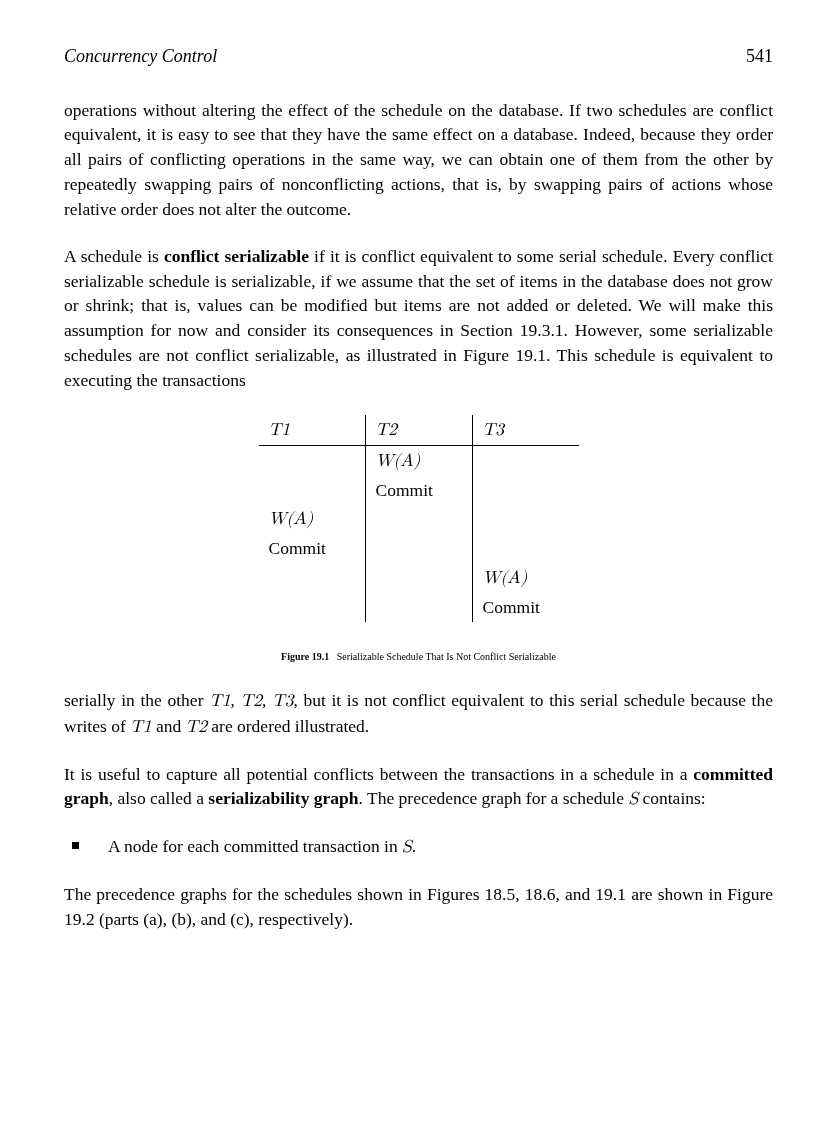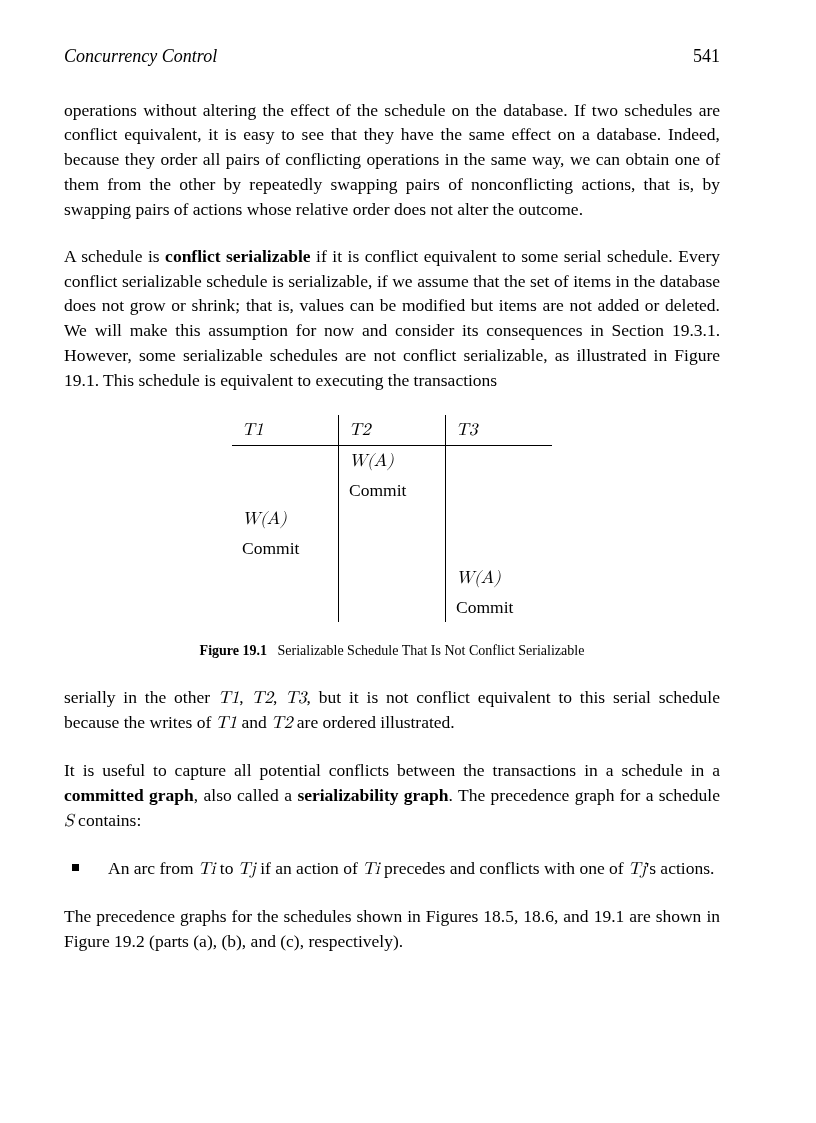--- a/index.html
+++ b/index.html
@@ -7,21 +7,21 @@
     margin: 0;
     padding: 0;
     font-family: "Computer Modern", "Latin Modern", Georgia, serif;
     background: #fff;
     color: #000;
   }
   .page {
     width: 816px;
     height: 1123px;
     box-sizing: border-box;
-    padding: 44px 96px 60px 64px;
+    padding: 44px 43px 60px 64px;
     position: relative;
     font-size: 17.5px;
     line-height: 1.42;
   }
   .header-line {
     display: flex;
     justify-content: space-between;
     font-size: 18px;
     margin-bottom: 28px;
   }
@@ -50,22 +50,22 @@
   }
   .sched-table th {
     border-bottom: 1px solid #000;
     font-style: italic;
   }
   .sched-table .vb {
     border-left: 1px solid #000;
   }
   .caption {
     text-align: center;
-    font-size: 14px;
-    margin: 19px 0 24px 0;
+    font-size: 10px;
+    margin: 28px 0 24px 0;
   }
   .caption .lbl { font-weight: bold; }
   ul.sqbul {
     list-style: none;
     padding: 0;
     margin: 0 0 22px 0;
   }
   ul.sqbul li {
     position: relative;
     padding-left: 44px;
@@ -150,20 +150,20 @@
   <div class="para">
     <span>serially in the other </span><span class="mathit">T1</span><span>, </span><span class="mathit">T2</span><span>, </span><span class="mathit">T3</span><span>, but it is not conflict equivalent to this serial schedule because the writes of </span><span class="mathit">T1</span><span> and </span><span class="mathit">T2</span><span> are ordered illustrated.</span>
   </div>
 
   <div class="para">
     <span>It is useful to capture all potential conflicts between the transactions in a schedule in a </span><span class="bold">committed graph</span><span>, also called a </span><span class="bold">serializability graph</span><span>. The precedence graph for a schedule </span><span class="mathit">S</span><span> contains:</span>
   </div>
 
   <ul class="sqbul">
     <li>
-      <span>An arc from </span><span class="mathit">Ti</span><span> to </span><span class="mathit">Tj</span><span> if an action of </span><span class="mathit">Ti</span><span> precedes and conflicts with one of </span><span class="mathit">Tj</span><span>'s actions.</span>
+      <span>A node for each committed transaction in </span><span class="mathit">S</span><span>.</span>
     </li>
   </ul>
 
   <div class="para">The precedence graphs for the schedules shown in Figures 18.5, 18.6, and 19.1 are shown in Figure 19.2 (parts (a), (b), and (c), respectively).</div>
 
 
 </div>
 
 </body></html>

